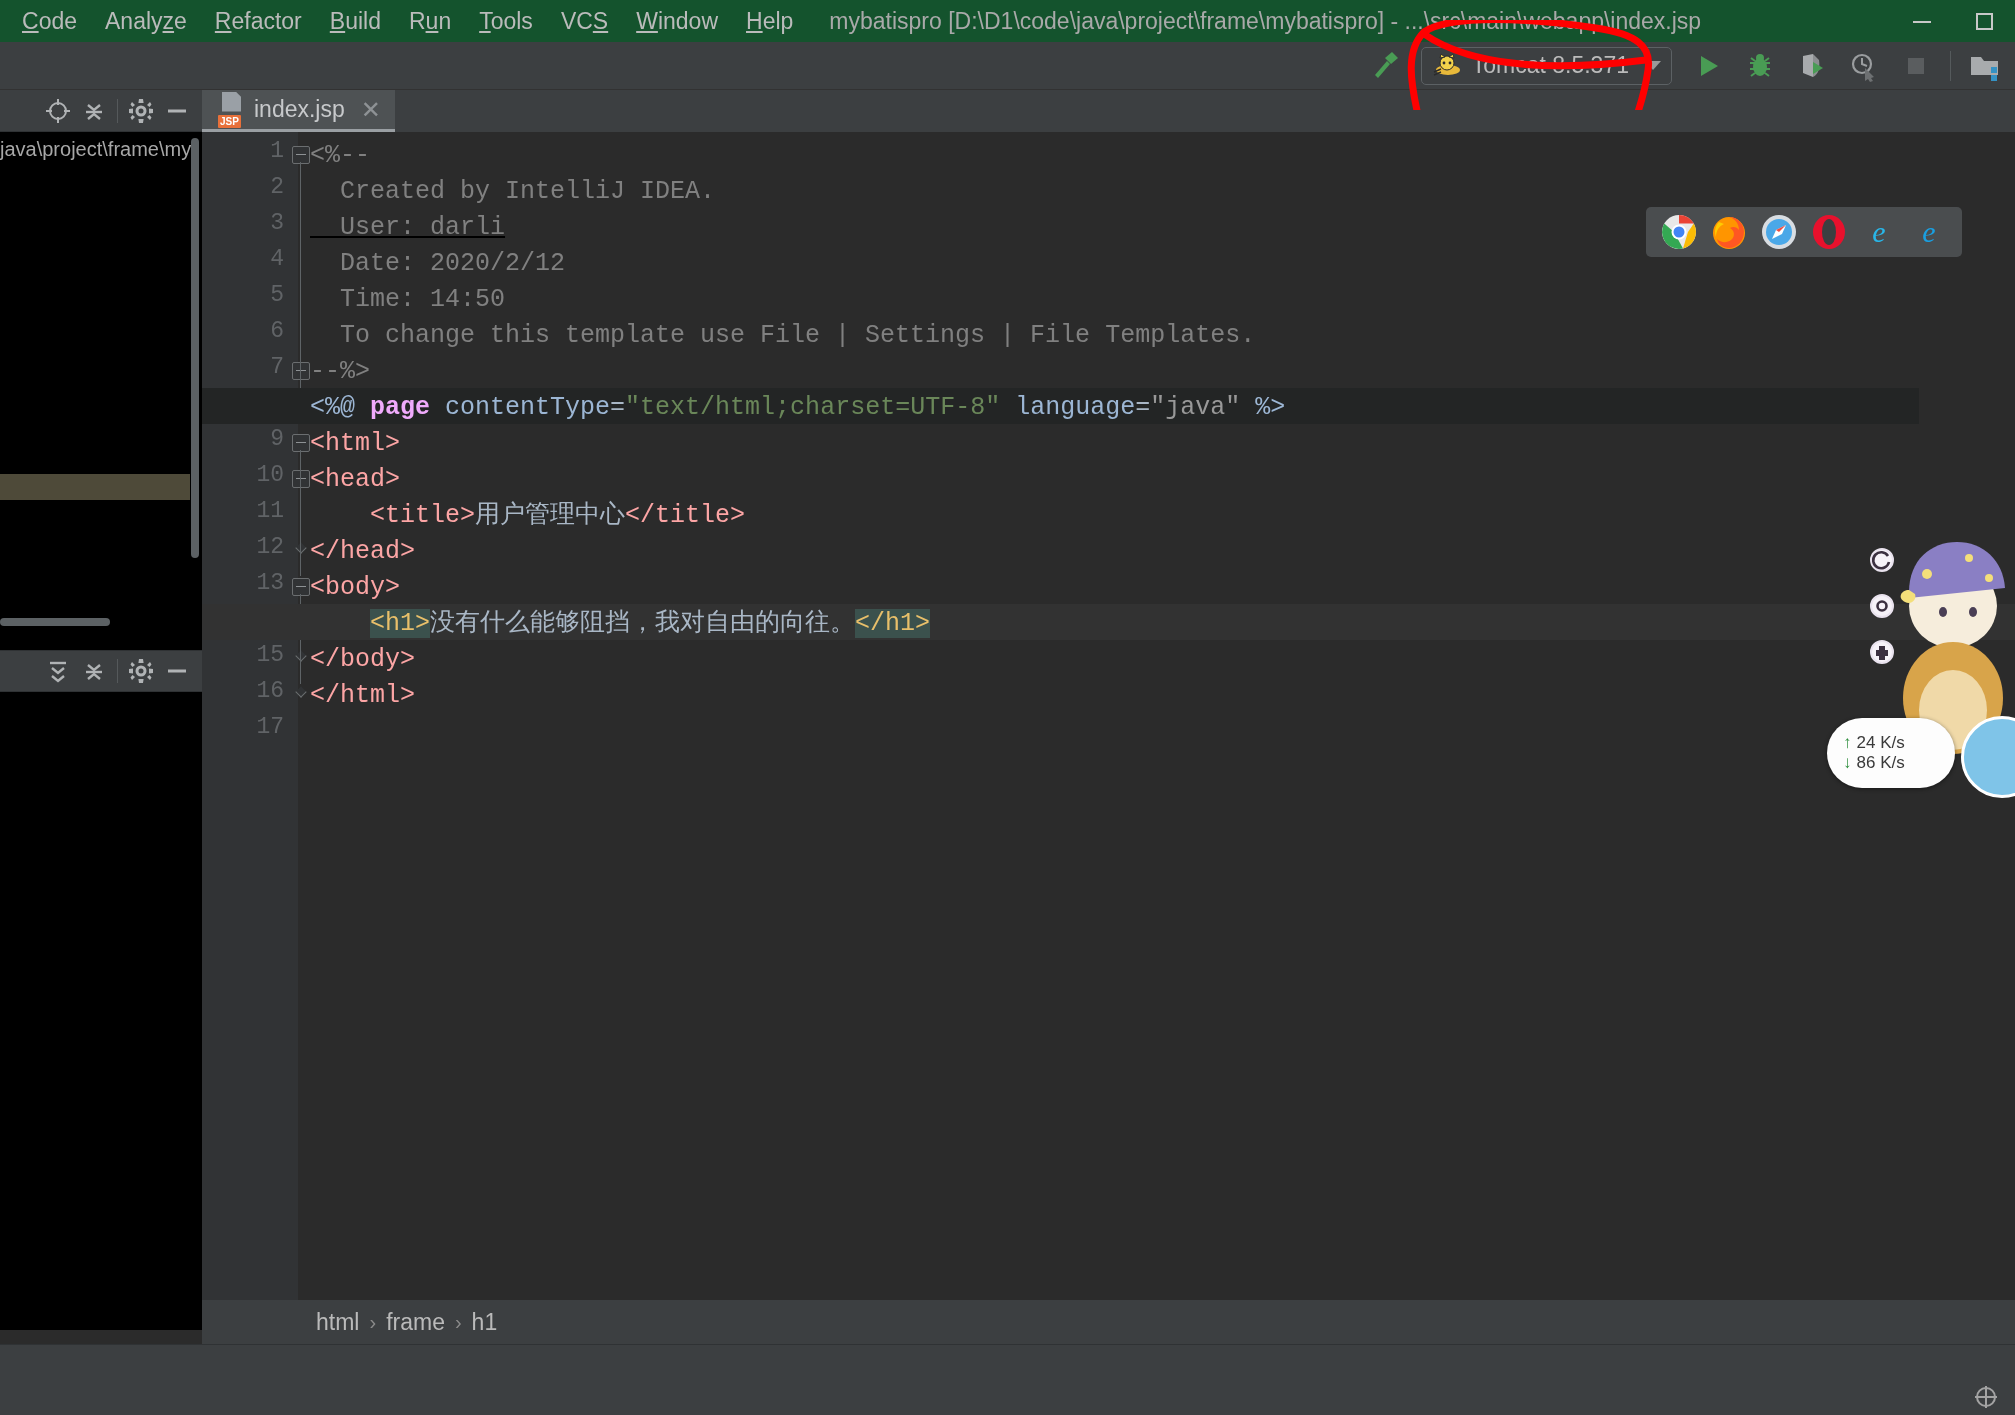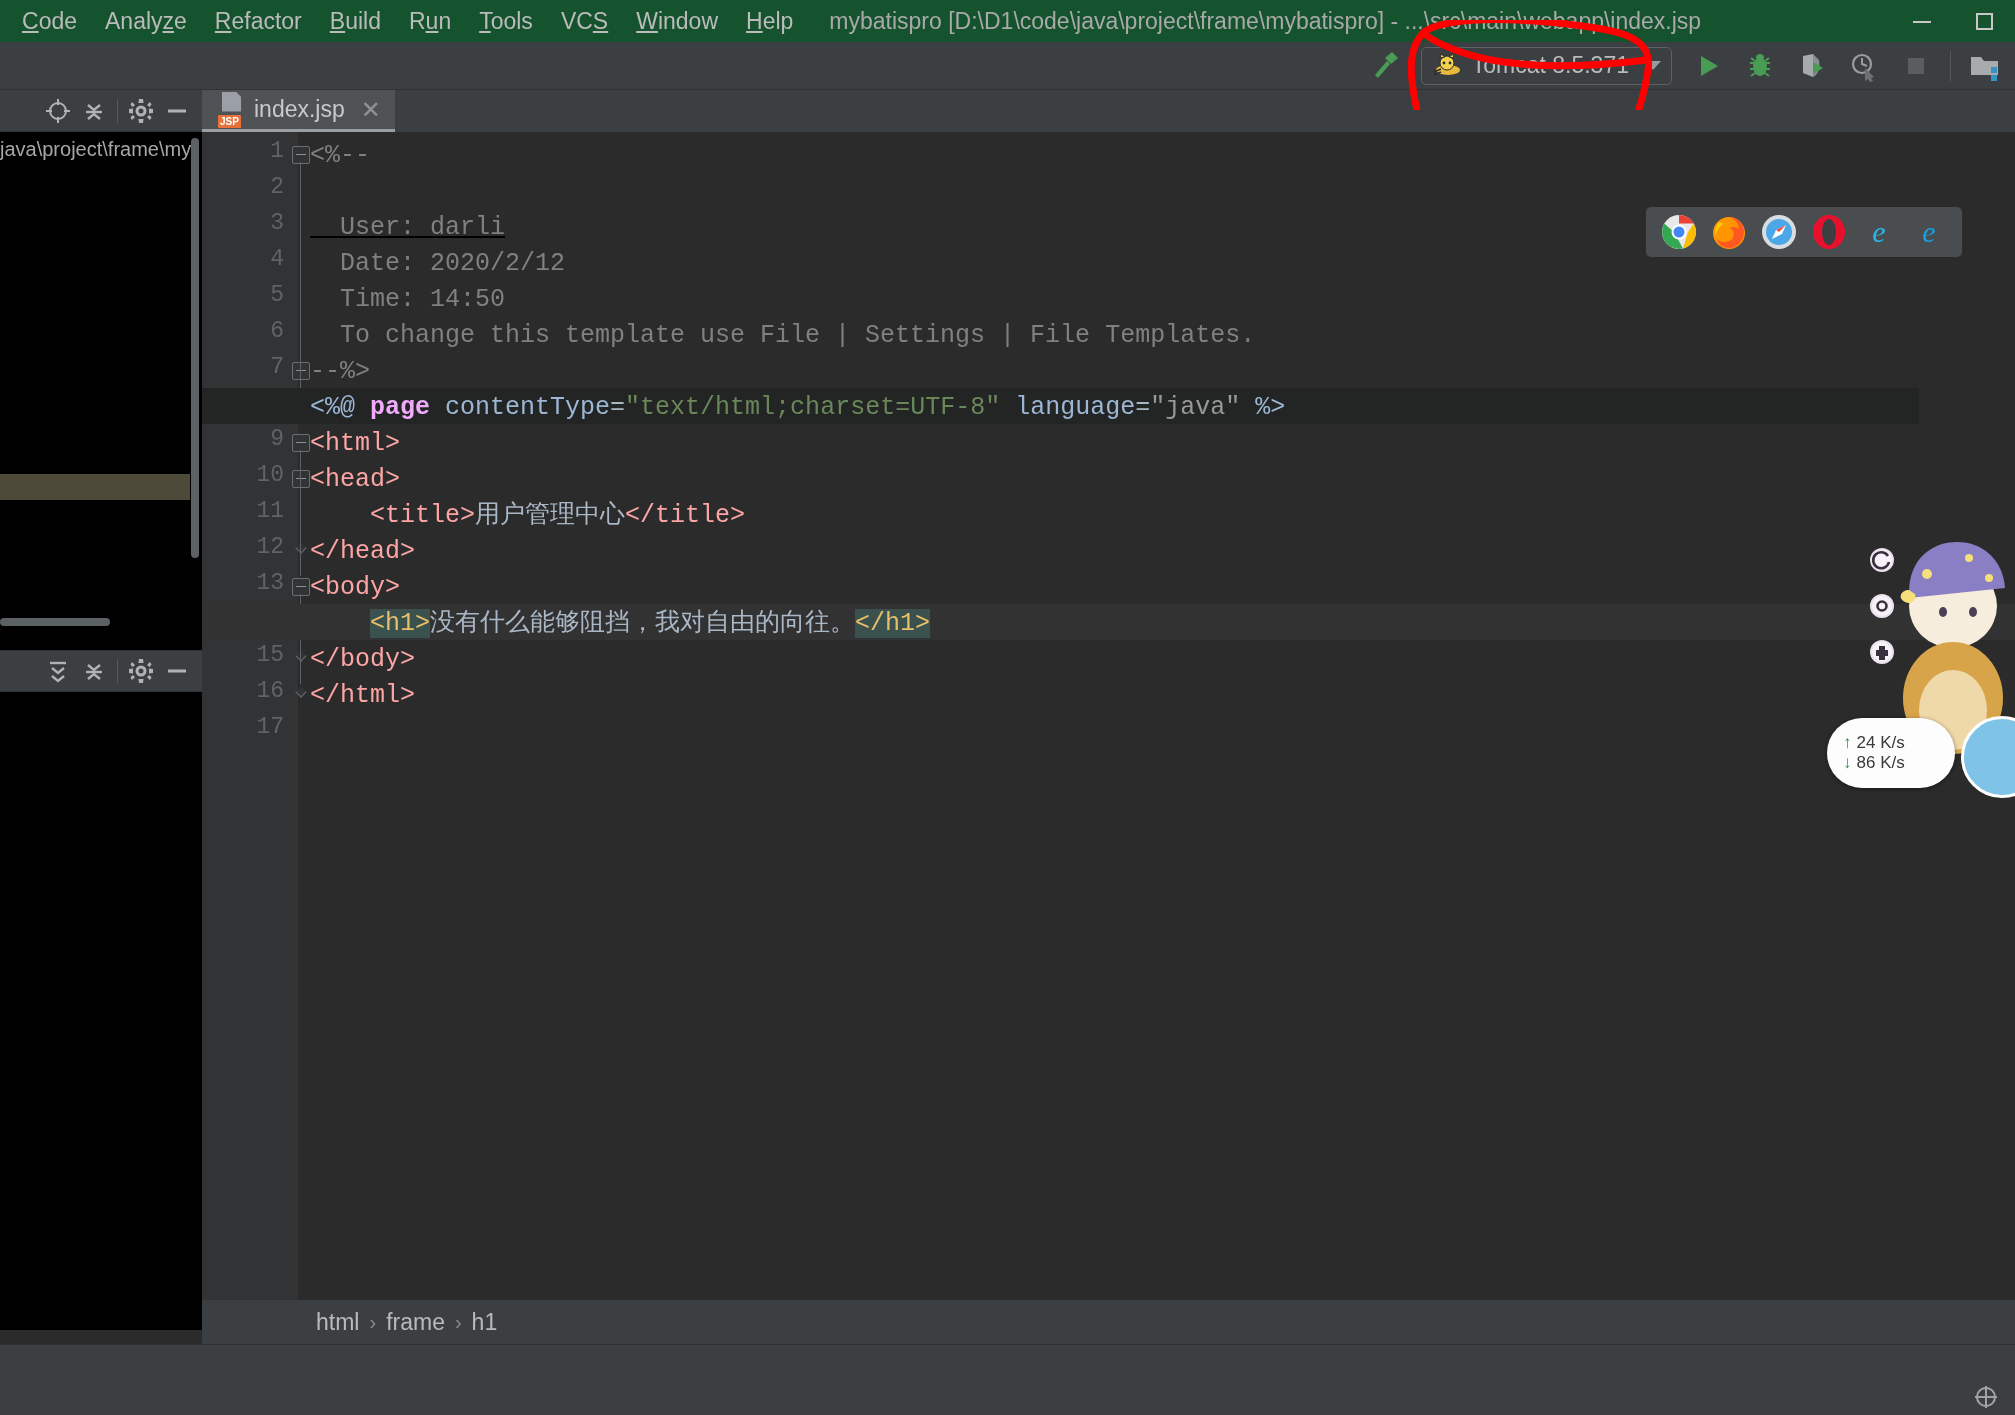--- a/index.html
+++ b/index.html
@@ -407,20 +407,21 @@
         <div class="gutter-line" style="top: 546px;">16</div>
         <div class="fold-tip" style="top: 556px;"></div>
         <div class="gutter-line" style="top: 582px;">17</div>
         <div class="fold-bar" style="top: 30px; height: 234px;"></div>
         <div class="fold-bar" style="top: 318px; height: 126px;"></div>
         <div class="fold-bar" style="top: 354px; height: 54px;"></div>
         <div class="fold-bar" style="top: 462px; height: 90px;"></div>
       </div>
     <div class="code" id="codearea">
         <div class="cline" style="top: 6px;"><span class="cmt">&lt;%--</span></div>
+        <div class="cline" style="top: 42px;"><span class="cmt">  Created by IntelliJ IDEA.</span></div>
         <div class="cline" style="top: 78px; text-decoration: underline;"><span class="cmt">  User: darli</span></div>
         <div class="cline" style="top: 114px;"><span class="cmt">  Date: 2020/2/12</span></div>
         <div class="cline" style="top: 150px;"><span class="cmt">  Time: 14:50</span></div>
         <div class="cline" style="top: 186px;"><span class="cmt">  To change this template use File | Settings | File Templates.</span></div>
         <div class="cline" style="top: 222px;"><span class="cmt">--%&gt;</span></div>
         <div class="directive-bg" style="top: 256px; left: -108px;"></div>
         <div class="cline" style="top: 258px;"><span class="attrname">&lt;%@ </span><span class="kw">page</span><span class="pl"> </span><span class="attrname">contentType</span><span class="pl">=</span><span class="str">"text/html;charset=UTF-8"</span><span class="pl"> </span><span class="attrname">language</span><span class="pl">=</span><span class="strg">"java"</span><span class="attrname"> %&gt;</span></div>
         <div class="cline" style="top: 294px;"><span class="tag">&lt;html&gt;</span></div>
         <div class="cline" style="top: 330px;"><span class="tag">&lt;head&gt;</span></div>
         <div class="cline" style="top: 366px;"><span class="pl">    </span><span class="tag">&lt;title&gt;</span><span class="txt">用户管理中心</span><span class="tag">&lt;/title&gt;</span></div>

